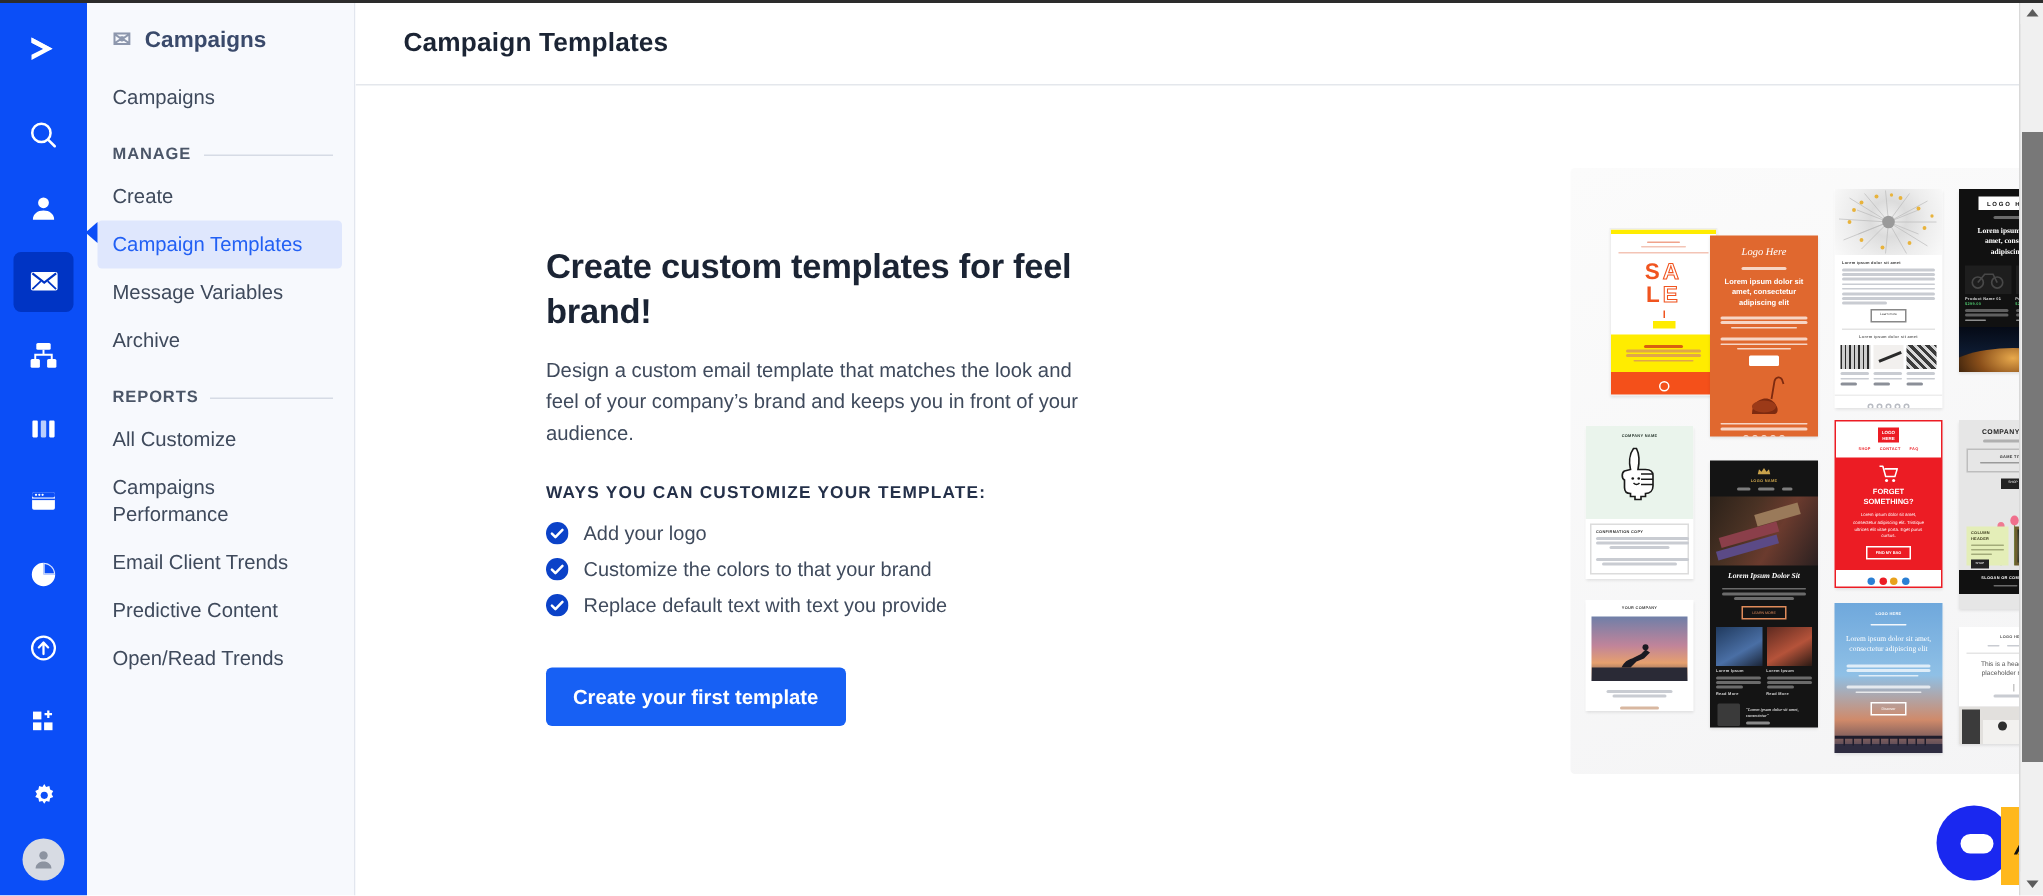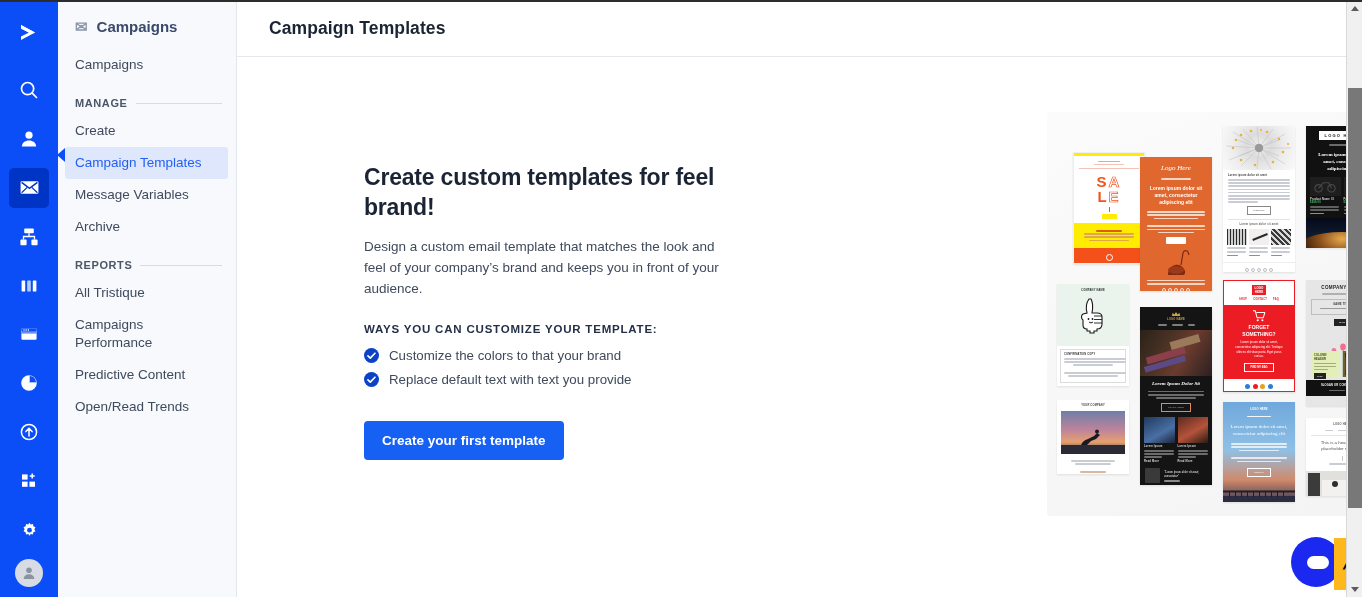--- a/index.html
+++ b/index.html
@@ -298,39 +298,49 @@
     </div>
     <a class="subnav-link" href="#">Create</a>
     <a class="subnav-link selected" href="#">Campaign Templates</a>
     <a class="subnav-link" href="#">Message Variables</a>
     <a class="subnav-link" href="#">Archive</a>
 
     <div class="subnav-section">
       <span class="lbl">REPORTS</span>
       <span class="rule"></span>
     </div>
-    <a class="subnav-link" href="#">All Tristique</a>
+    <a class="subnav-link" href="#">All Customize</a>
     <a class="subnav-link" href="#">Campaigns Performance</a>
+    <a class="subnav-link" href="#">Email Client Trends</a>
     <a class="subnav-link" href="#">Predictive Content</a>
     <a class="subnav-link" href="#">Open/Read Trends</a>
   </aside>
 
   <section class="main">
 
     <header class="topbar">
       <h1>Campaign Templates</h1>
     </header>
 
     <div class="content">
       <div class="copy">
         <h2>Create custom templates for feel brand!</h2>
         <p class="lede">Design a custom email template that matches the look and feel of your company’s brand and keeps you in front of your audience.</p>
 
         <div class="ways-label">WAYS YOU CAN CUSTOMIZE YOUR TEMPLATE:</div>
         <ul class="ways">
+          <li>
+            <span class="chk">
+              <svg width="15" height="15" viewBox="0 0 16 16">
+                  <circle cx="8" cy="8" r="8" fill="#0b42c8"></circle>
+                  <path d="M4.2 8.3l2.5 2.5 5-5.2" stroke="#fff" stroke-width="1.8" fill="none" stroke-linecap="round" stroke-linejoin="round"></path>
+                </svg>
+            </span>
+            <span>Add your logo</span>
+          </li>
           <li>
             <span class="chk">
               <svg width="15" height="15" viewBox="0 0 16 16">
                   <circle cx="8" cy="8" r="8" fill="#0b42c8"></circle>
                   <path d="M4.2 8.3l2.5 2.5 5-5.2" stroke="#fff" stroke-width="1.8" fill="none" stroke-linecap="round" stroke-linejoin="round"></path>
                 </svg>
             </span>
             <span>Customize the colors to that your brand</span>
           </li>
           <li>

